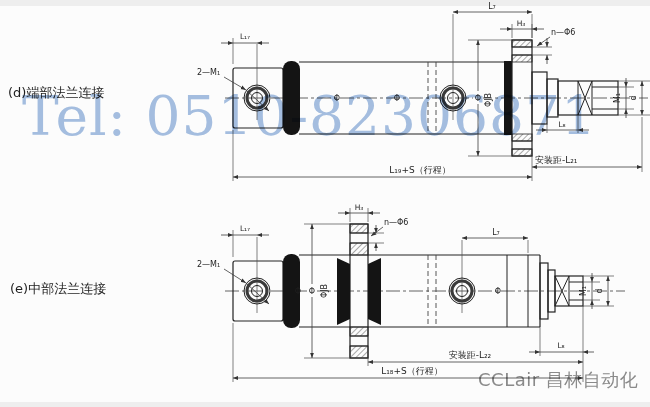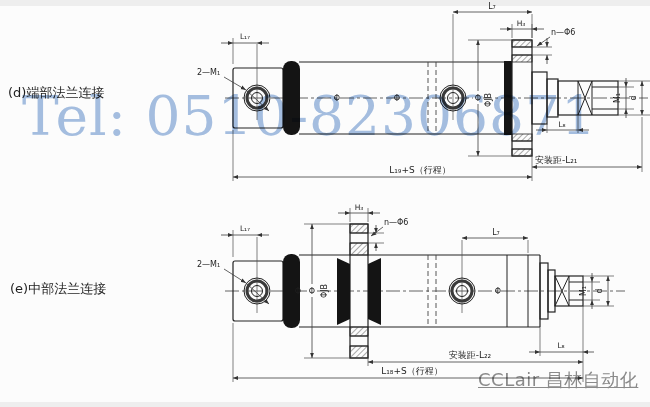--- a/index.html
+++ b/index.html
@@ -21,21 +21,21 @@
   .hatchbox{fill:url(#hatch);stroke:#222;stroke-width:0.8;}
   text.dimtxt{font-family:"DejaVu Sans",sans-serif;font-size:8px;fill:#1e1e1e;}
   text.dimtxt.small{font-size:7.5px;}
   text.dimtxt.cjk{font-size:9px;}
   text.cap{font-family:"DejaVu Sans",sans-serif;font-size:13px;fill:#1e1e1e;}
   .wm{position:absolute;z-index:2;white-space:nowrap;mix-blend-mode:multiply;
       font-family:"DejaVu Serif",serif;color:#a6c0e2;letter-spacing:1px;pointer-events:none;}
   .wm.tel{left:22px;top:84px;font-size:55px;}
   .wm.fax{left:0px;top:150px;font-size:57px;}
   .wm.brand{left:478px;top:368px;font-size:18px;letter-spacing:0.5px;
-            font-family:"DejaVu Sans",sans-serif;color:#8c8c8c;text-decoration:underline;}
+            font-family:"DejaVu Sans",sans-serif;color:#8c8c8c;}
 </style>
 </head>
 <body>
 
 <div class="canvas">
   <div class="edge top"></div>
   <div class="edge bot"></div>
 
   <svg class="draw" width="650" height="407" viewBox="0 0 650 407">
     <defs>

